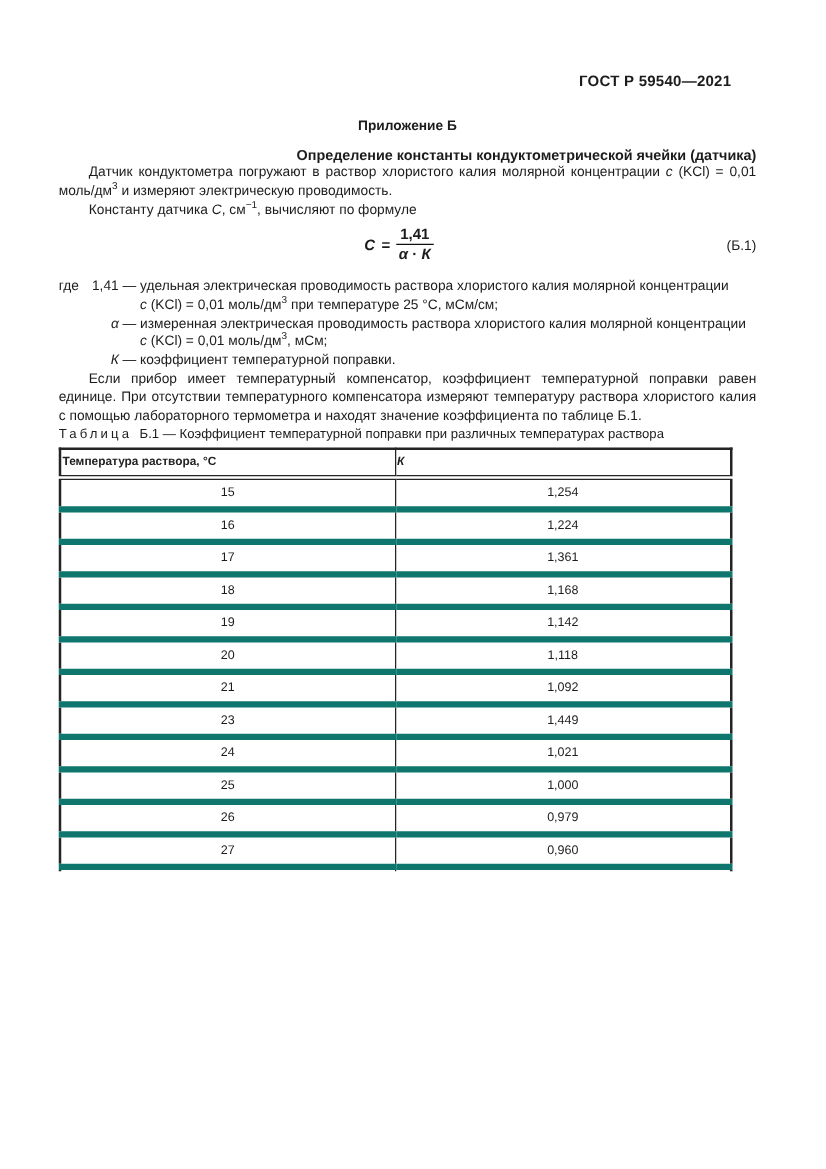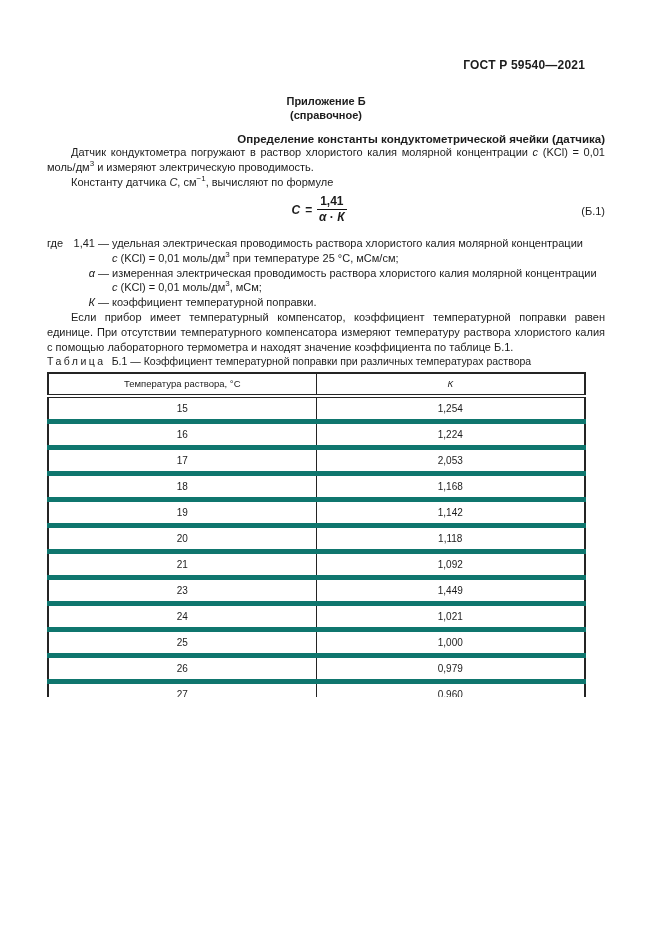--- a/index.html
+++ b/index.html
@@ -57,43 +57,42 @@
   .table-caption { font-size: 10.5px; }
   .cap-label { letter-spacing: 2.5px; }
   .cap-gap { display: inline-block; width: 6px; }
 
   table.k-table {
     margin-top: 5px;
     width: 537px; border-collapse: collapse; table-layout: fixed;
     border: 2px solid #242424;
   }
   table.k-table th {
-    height: 18px; font-weight: normal; font-size: 9.5px; color: #222;
-    border-bottom: 4px double #242424; text-align: center; vertical-align: middle;
+    height: 18px; font-weight: bold; font-size: 9.5px; color: #222;
+    border-bottom: 4px double #242424; text-align: left; vertical-align: middle;
   }
   table.k-table td {
     height: 19px; font-size: 10px; text-align: center; vertical-align: middle;
     border-top: 5px solid #0f766e;
   }
   table.k-table .col2 { border-left: 1.5px solid #242424; }
   table.k-table tr:first-child td { border-top: none; }
 
   .page-number { position: absolute; top: 842px; right: 78px; font-size: 11px; }
 </style>
 </head>
 <body>
 
 <div class="page">
   <div class="content">
 
     <div class="doc-header">ГОСТ Р 59540—2021</div>
 
     <div class="appendix">
       <div>Приложение Б</div>
-      <div>(справочное)</div>
     </div>
 
     <div class="doc-title">Определение константы кондуктометрической ячейки (датчика)</div>
 
     <p class="body-text indent p1"><span>Датчик кондуктометра погружают в раствор хлористого калия молярной концентрации </span><i class="var">с</i><span> (KCl) = 0,01 моль/дм</span><sup>3</sup><span> и измеряют электрическую проводимость.</span></p>
 
     <p class="body-text indent p2"><span>Константу датчика </span><i class="var">С</i><span>, см</span><sup>−1</sup><span>, вычисляют по формуле</span></p>
 
     <div class="formula-row">
       <span class="formula">
@@ -151,21 +150,21 @@
           <tr>
             <td>15</td>
             <td class="col2">1,254</td>
           </tr>
           <tr>
             <td>16</td>
             <td class="col2">1,224</td>
           </tr>
           <tr>
             <td>17</td>
-            <td class="col2">2,053</td>
+            <td class="col2">1,361</td>
           </tr>
           <tr>
             <td>18</td>
             <td class="col2">1,168</td>
           </tr>
           <tr>
             <td>19</td>
             <td class="col2">1,142</td>
           </tr>
           <tr>

